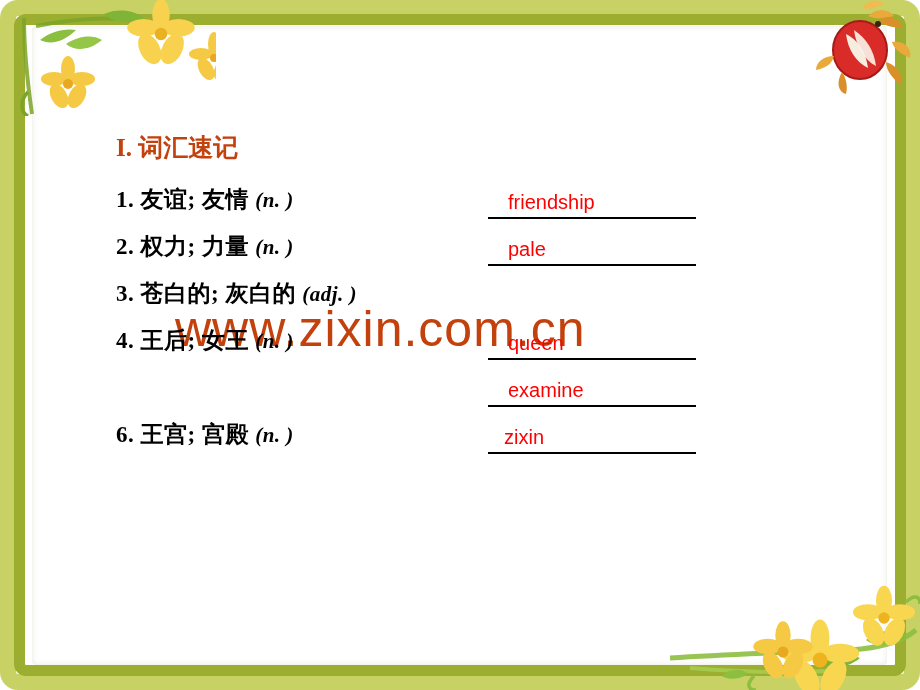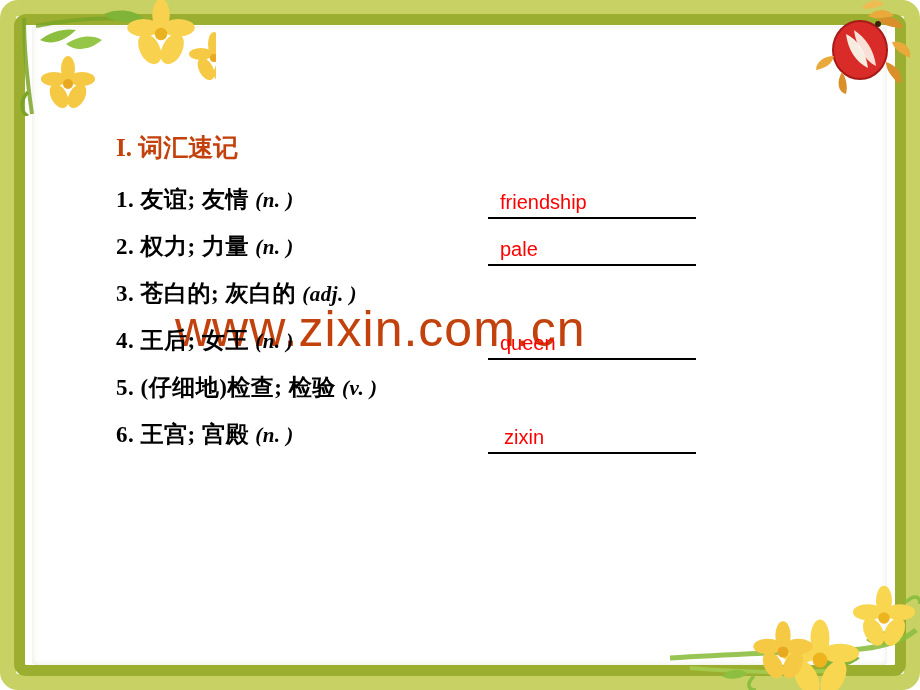--- a/index.html
+++ b/index.html
@@ -117,21 +117,21 @@
   }
   .answer-slot {
     position: absolute;
     left: 372px;
     top: 0px;
     width: 208px;
     height: 40px;
   }
   .answer-word {
     position: absolute;
-    left: 12px;
+    left: 20px;
     bottom: 7px;
     font-family: "Liberation Sans", sans-serif;
     font-size: 20px;
     color: #ff0000;
     white-space: nowrap;
   }
   .answer-word.indented { left: 16px; }
   .answer-rule {
     position: absolute;
     left: 0;
@@ -281,21 +281,24 @@
 
       <div class="vocab-row">
         <div class="cn-term"><span>4.</span> <span>王后; 女王</span> <span class="pos">(n. )</span></div>
         <div class="answer-slot">
           <div class="answer-word">queen</div>
           <div class="answer-rule"></div>
         </div>
       </div>
 
       <div class="vocab-row">
-        <div class="cn-term"><span>5.</span> <span>(仔细地)检查; 检验</span> <span class="pos">(v. )</span></div>
+        <div class="answer-slot">
+          <div class="answer-word">examine</div>
+          <div class="answer-rule"></div>
+        </div>
       </div>
 
       <div class="vocab-row">
         <div class="cn-term"><span>6.</span> <span>王宫; 宫殿</span> <span class="pos">(n. )</span></div>
         <div class="answer-slot">
           <div class="answer-word indented">zixin</div>
           <div class="answer-rule"></div>
         </div>
       </div>
 

